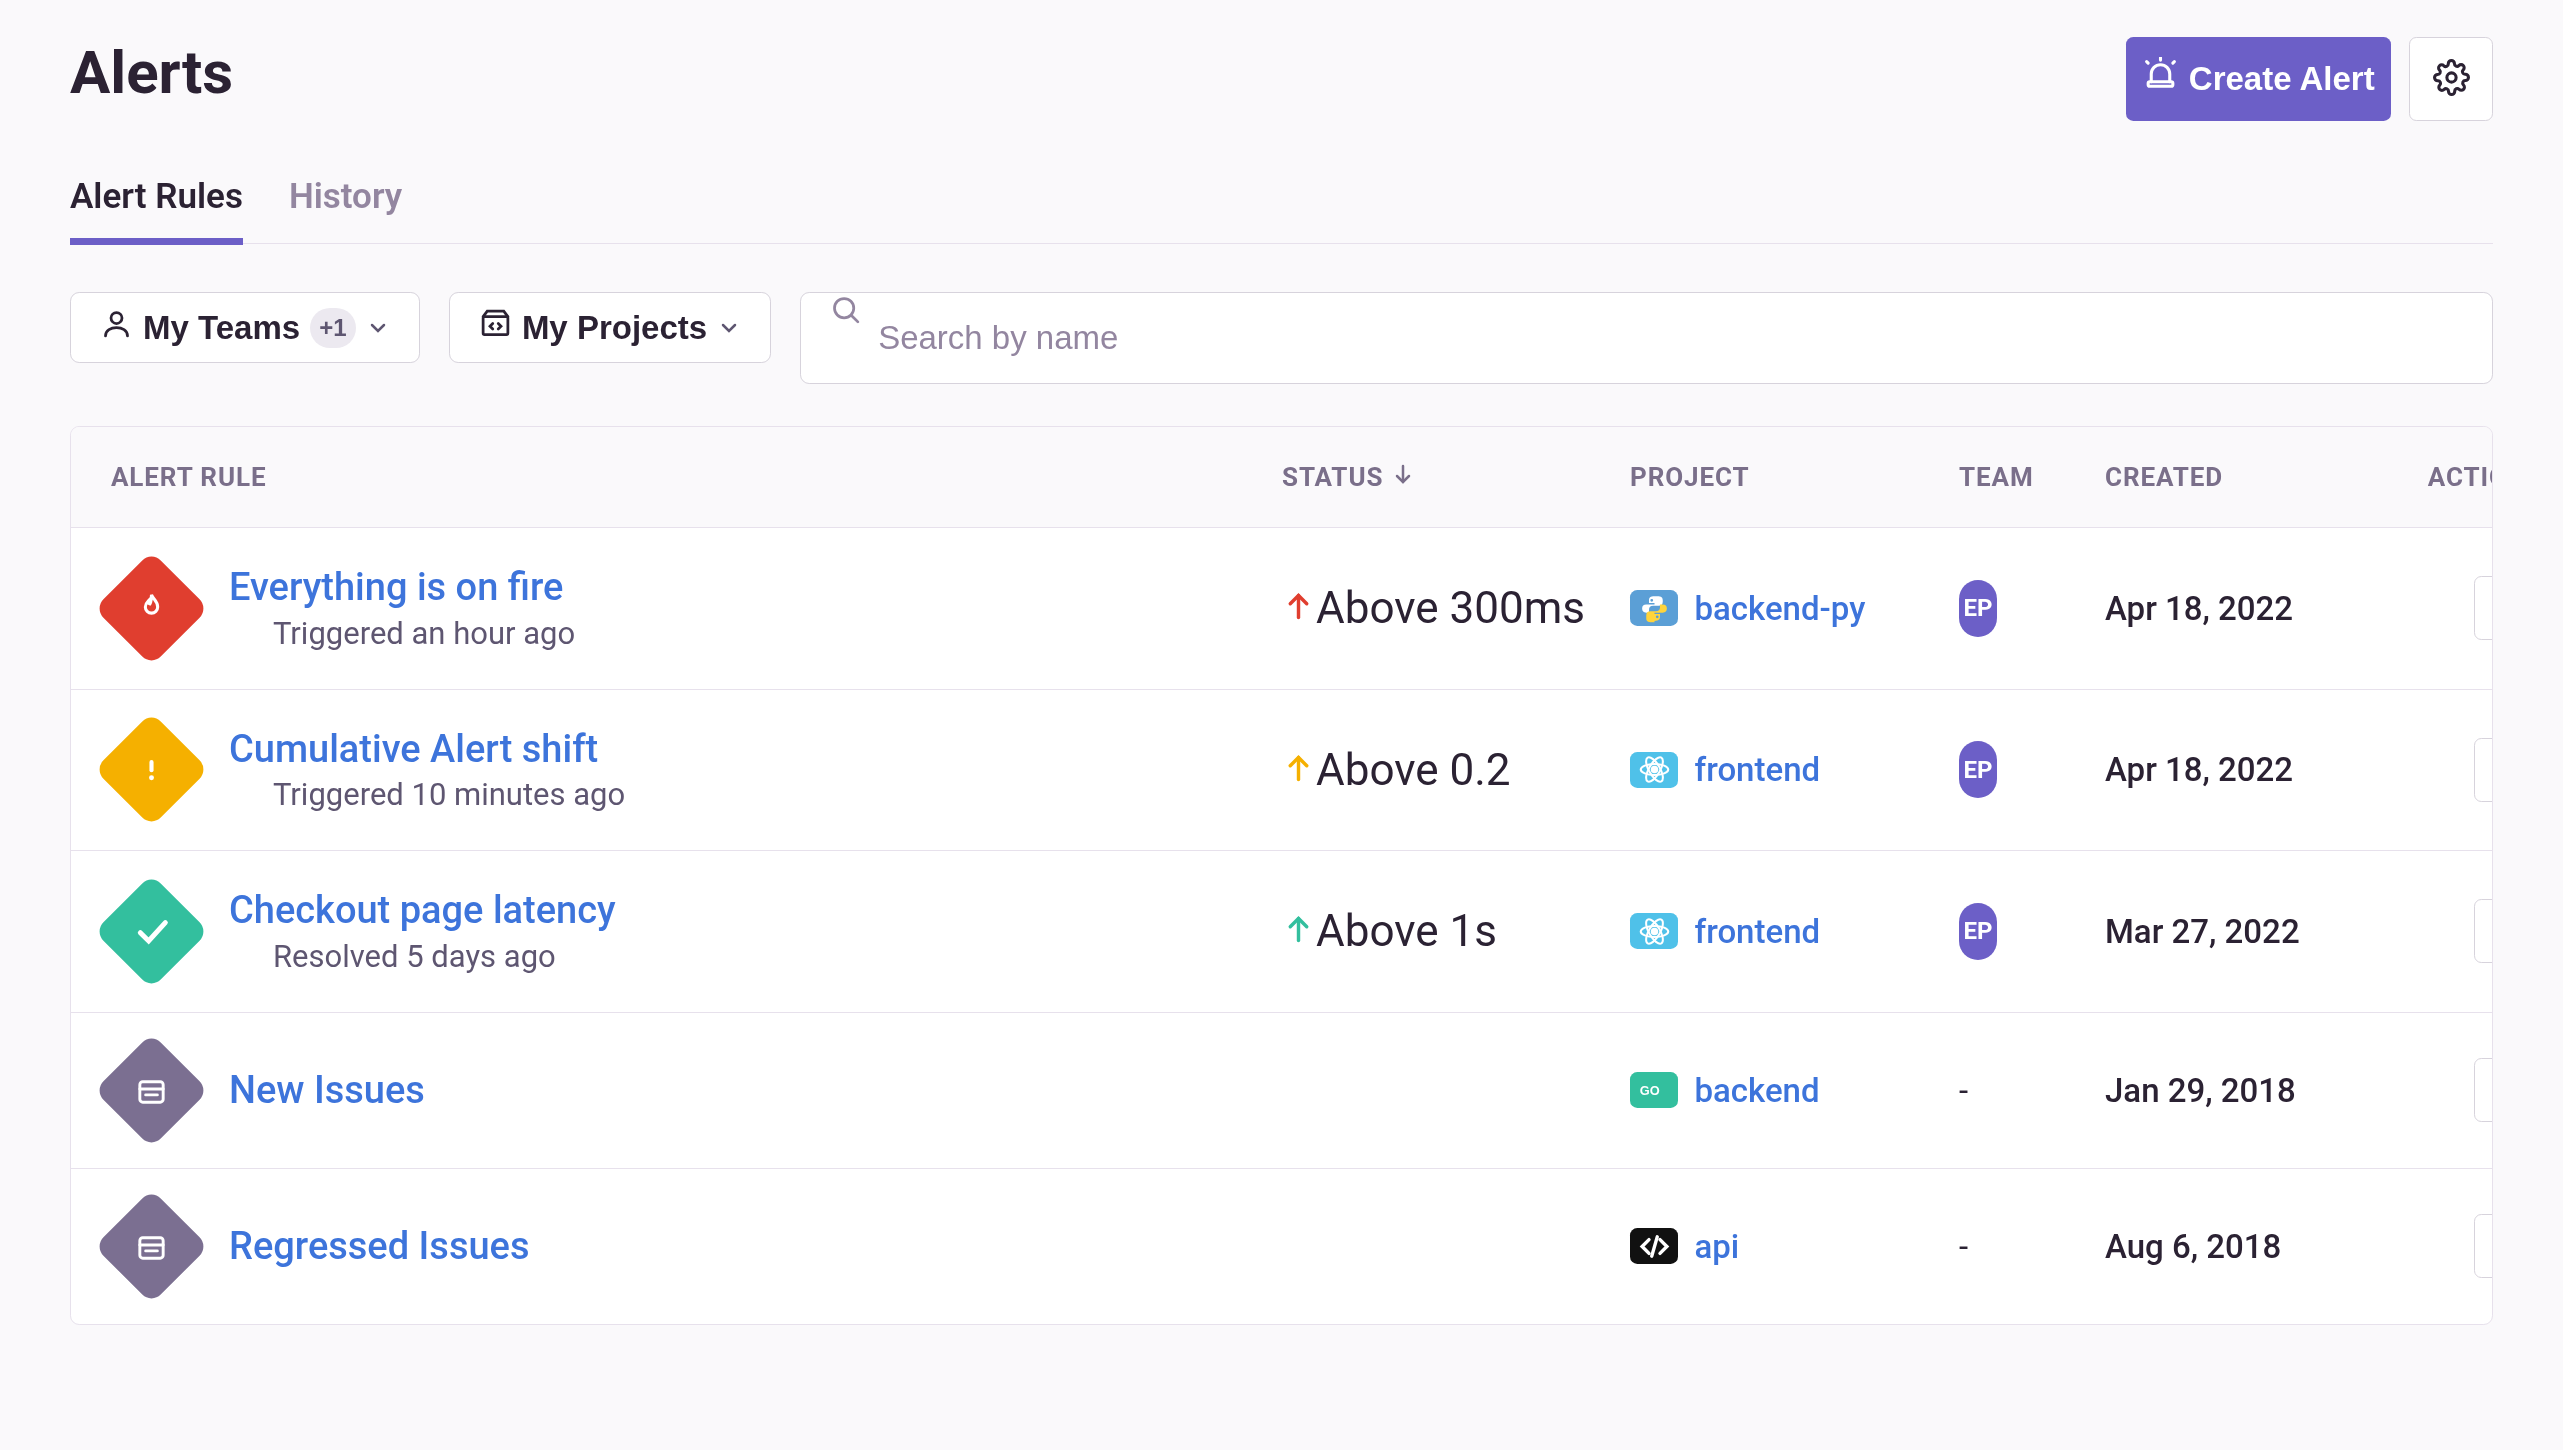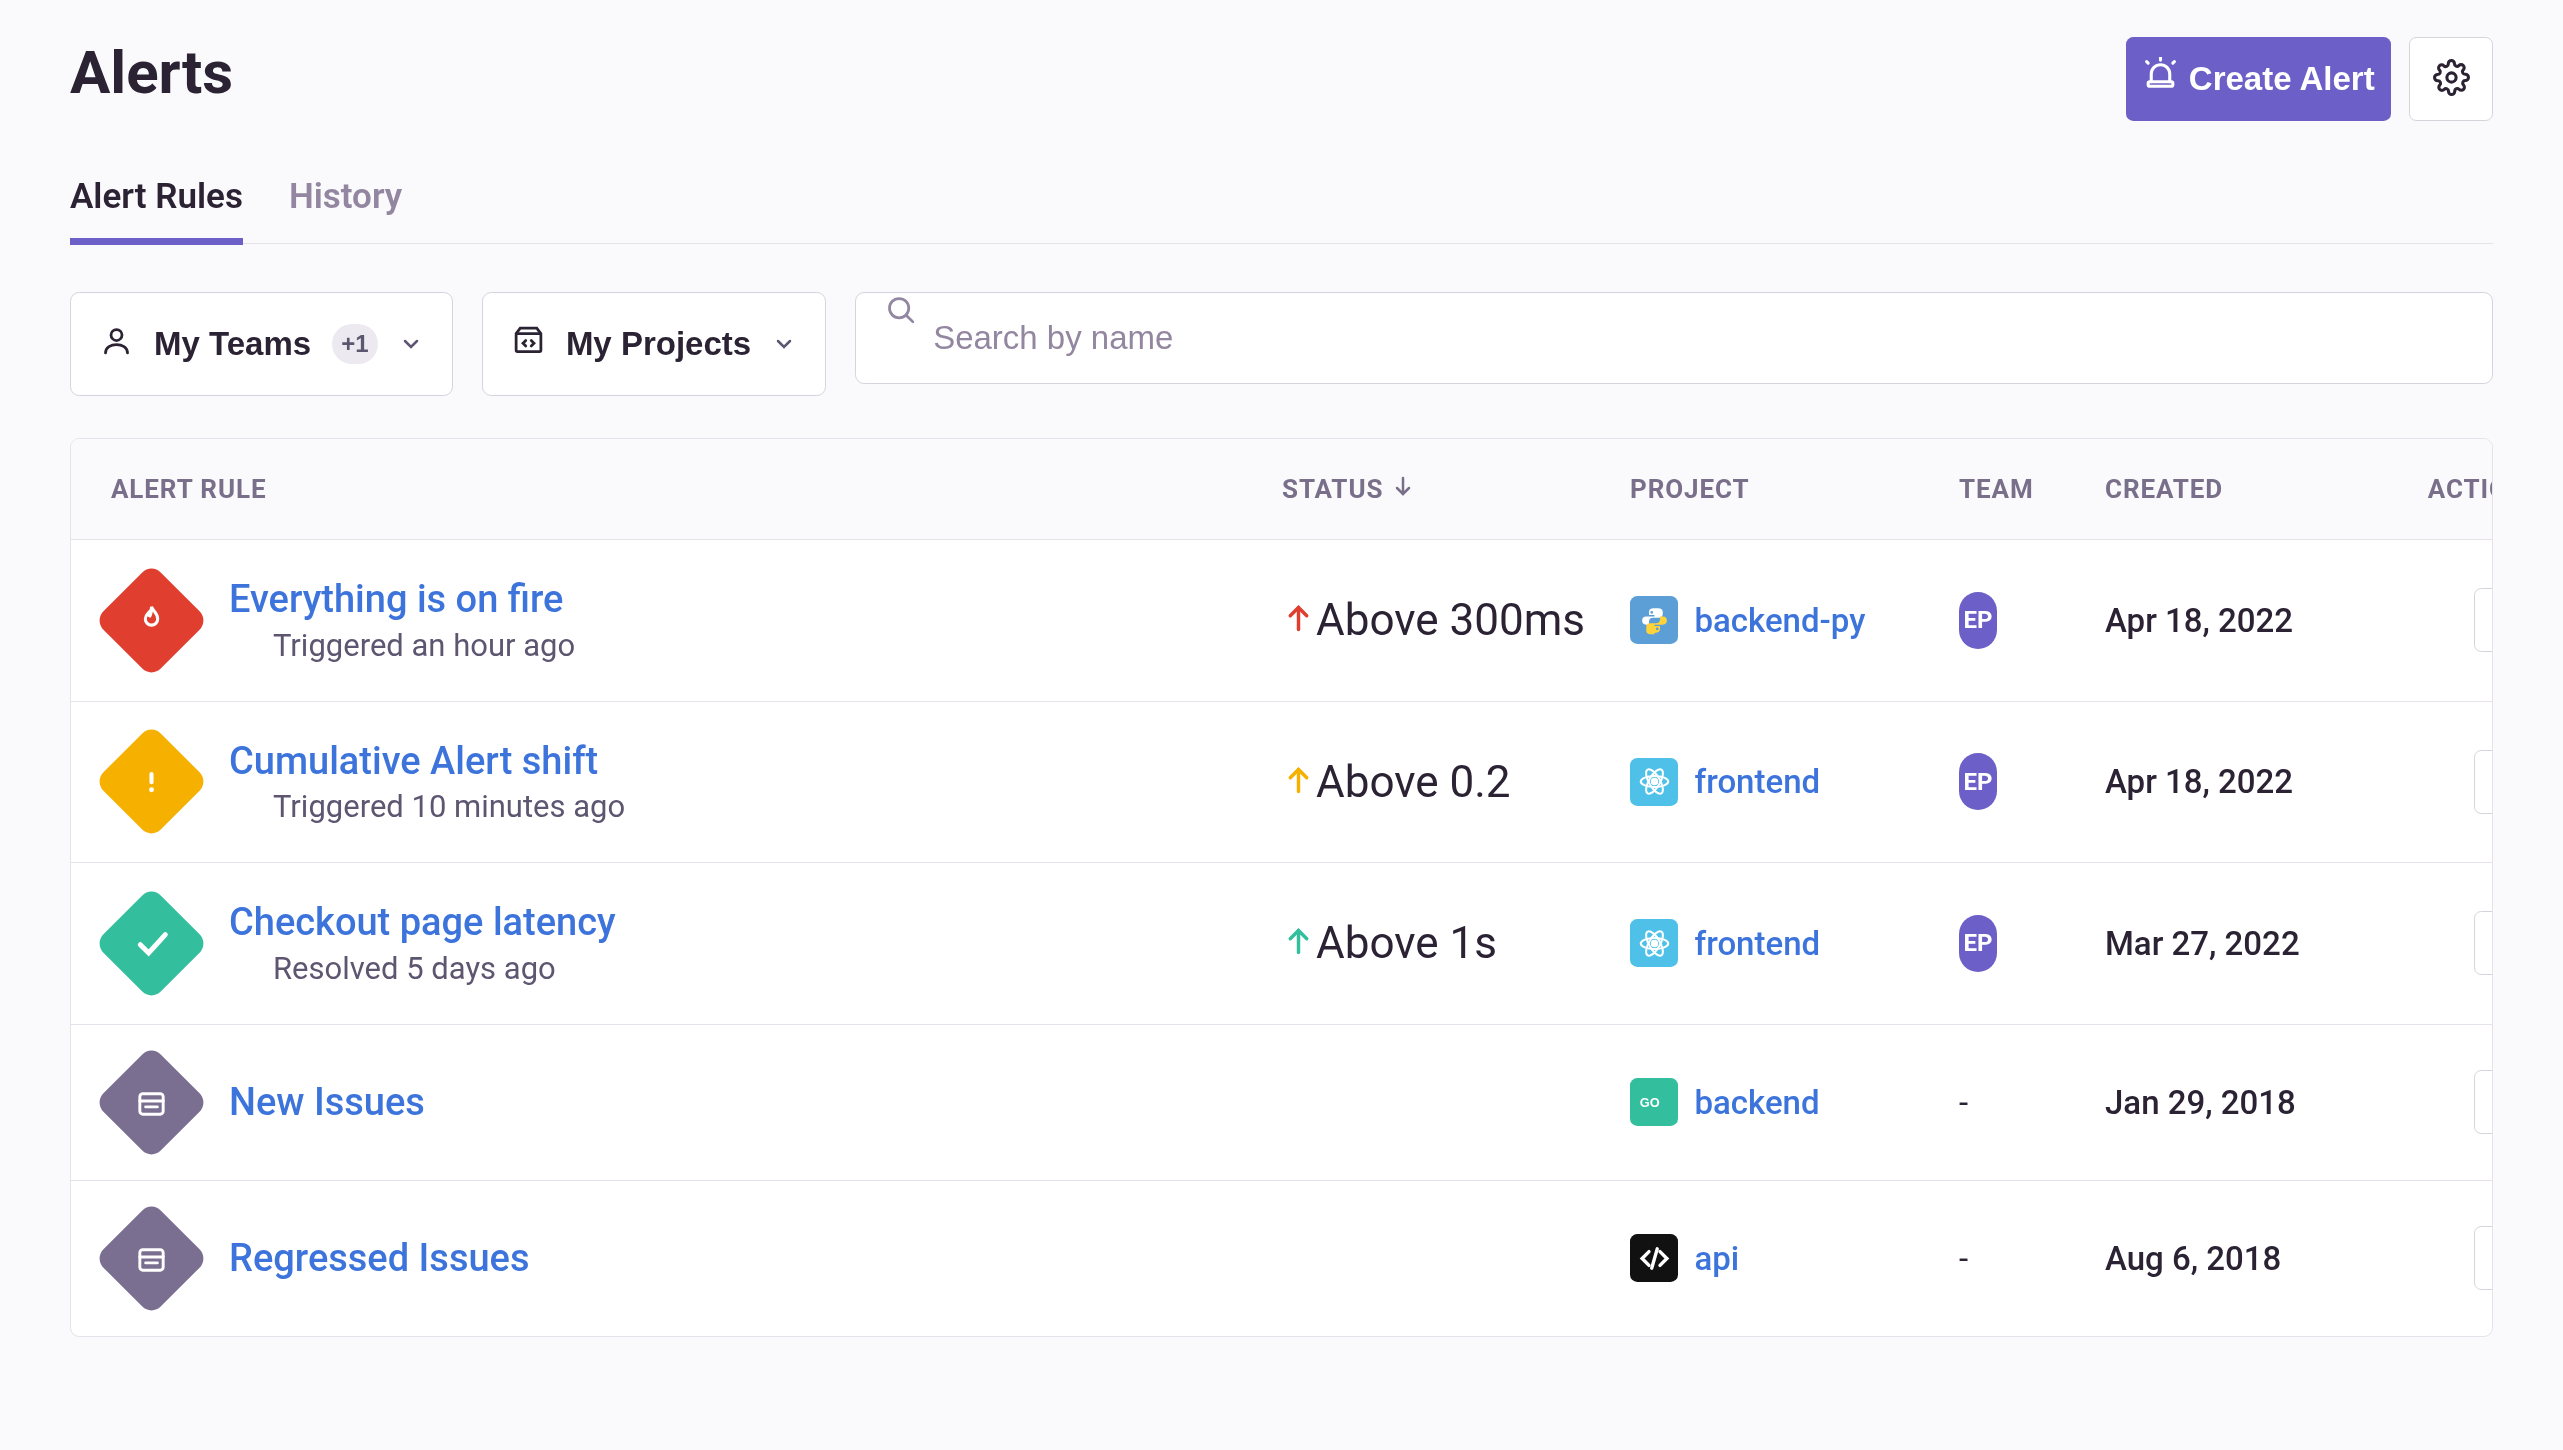--- a/index.html
+++ b/index.html
@@ -81,26 +81,26 @@
   background: #6C5FC7;
 }
 .filters-row {
   display: flex;
   gap: 29px;
   margin-top: 48px;
 }
 .filter-btn {
   display: flex;
   align-items: center;
-  gap: 21px;
+  gap: 10px;
   background: #fff;
   border: 1.8px solid #D7D3DC;
   border-radius: 9.2px;
   padding: 0 29px;
-  height: 104px;
+  height: 71px;
   font-size: 33px;
   font-weight: 600;
   color: #2B2233;
   cursor: pointer;
 }
 .badge-count {
   display: inline-flex;
   align-items: center;
   justify-content: center;
   background: #ECE9F0;
@@ -216,21 +216,21 @@
   color: #2B2233;
   font-weight: 400;
 }
 .project-cell {
   display: flex;
   align-items: center;
   gap: 16.5px;
 }
 .proj-icon {
   width: 48px;
-  height: 48px;
+  height: 36px;
   border-radius: 7.3px;
   display: flex;
   align-items: center;
   justify-content: center;
   flex-shrink: 0;
 }
 .proj-link {
   color: #3D74DB;
   font-size: 33px;
   font-weight: 500;

